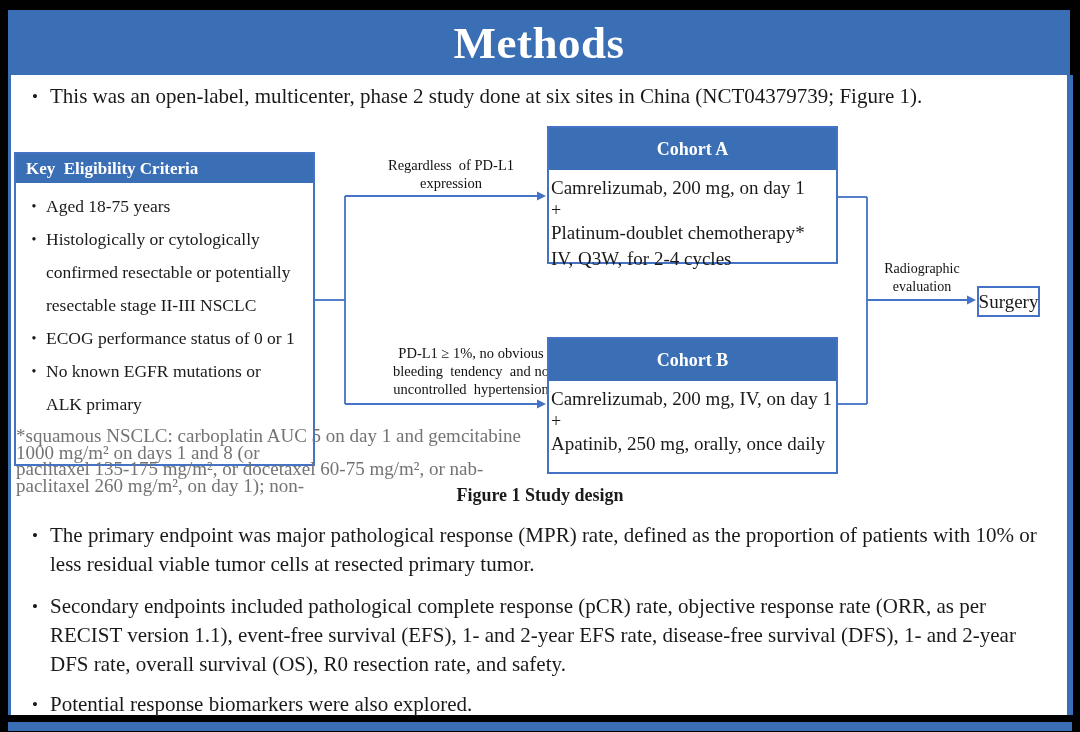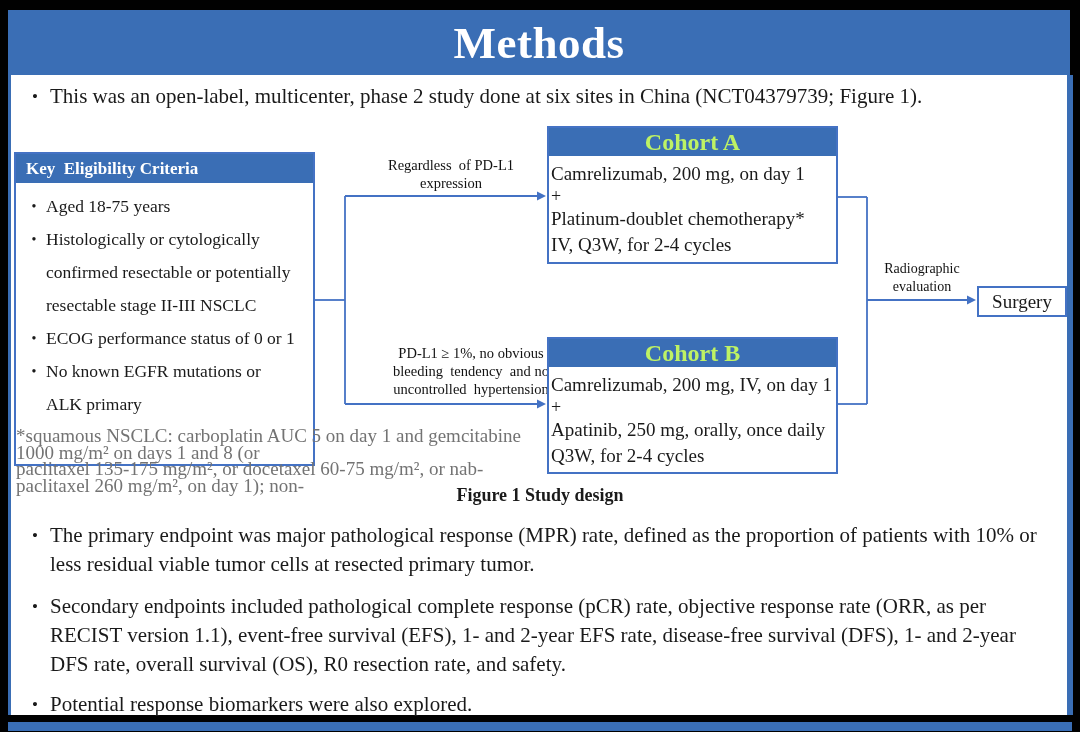--- a/index.html
+++ b/index.html
@@ -23,31 +23,31 @@
             border:2px solid #4472c4;box-sizing:border-box;}
   .elig-head{height:29px;background:#3a6eb5;color:#fff;font-weight:bold;font-size:17px;
              display:flex;align-items:center;padding-left:10px;white-space:pre-wrap;}
   .elig-body{padding:7px 4px 0 6px;}
   .elig-item{display:flex;font-size:17.5px;line-height:33px;}
   .elig-item .dot{flex:0 0 24px;text-align:center;font-size:14px;line-height:33px;}
   .elig-item .lines{flex:1;}
 
   
   .cohort-box{position:absolute;width:291px;background:#fff;border:2px solid #4472c4;box-sizing:border-box;}
-  .cohort-head{height:28px;background:#3a6eb5;color:#bef264;font-weight:bold;font-size:24px;
+  .cohort-head{height:42px;background:#3a6eb5;color:#ffffff;font-weight:bold;font-size:18px;
                display:flex;align-items:center;justify-content:center;}
   .cohort-body{padding:5px 2px 6px 2px;text-align:left;font-size:19px;}
   .cohort-body .ln{line-height:26px;}
   .cohort-body .plus{line-height:19px;font-size:18px;}
 
   
   .flow-label{position:absolute;text-align:center;font-size:14.5px;line-height:18px;
               color:#111;white-space:pre-wrap;}
 
-  .surgery-box{position:absolute;left:977px;top:286px;width:90px;height:31px;background:#fff;
+  .surgery-box{position:absolute;left:977px;top:286px;width:63px;height:31px;background:#fff;
                border:2px solid #4472c4;box-sizing:border-box;display:flex;align-items:center;
                justify-content:center;font-size:19px;}
 
   .footnote{position:absolute;left:16px;top:428px;width:535px;font-size:19px;line-height:16.5px;color:#737373;}
   .caption{position:absolute;left:0;top:485px;width:1080px;text-align:center;
            font-weight:bold;font-size:18px;}
 
   svg.connectors{position:absolute;left:0;top:0;pointer-events:none;}
 </style>
 </head>
@@ -133,21 +133,20 @@
       <div class="ln">IV, Q3W, for 2-4 cycles</div>
     </div>
   </div>
 
   <div class="cohort-box" style="left:547px;top:337px;height:137px;">
     <div class="cohort-head">Cohort B</div>
     <div class="cohort-body">
       <div class="ln">Camrelizumab, 200 mg, IV, on day 1</div>
       <div class="plus">+</div>
       <div class="ln">Apatinib, 250 mg, orally, once daily</div>
-      <div class="ln">Q3W, for 2-4 cycles</div>
     </div>
   </div>
 
   <div class="flow-label" style="left:874px;top:260px;width:96px;font-size:14px;">Radiographic
 evaluation</div>
   <div class="surgery-box">
     <span>Surgery</span>
   </div>
 
   <div class="footnote">

